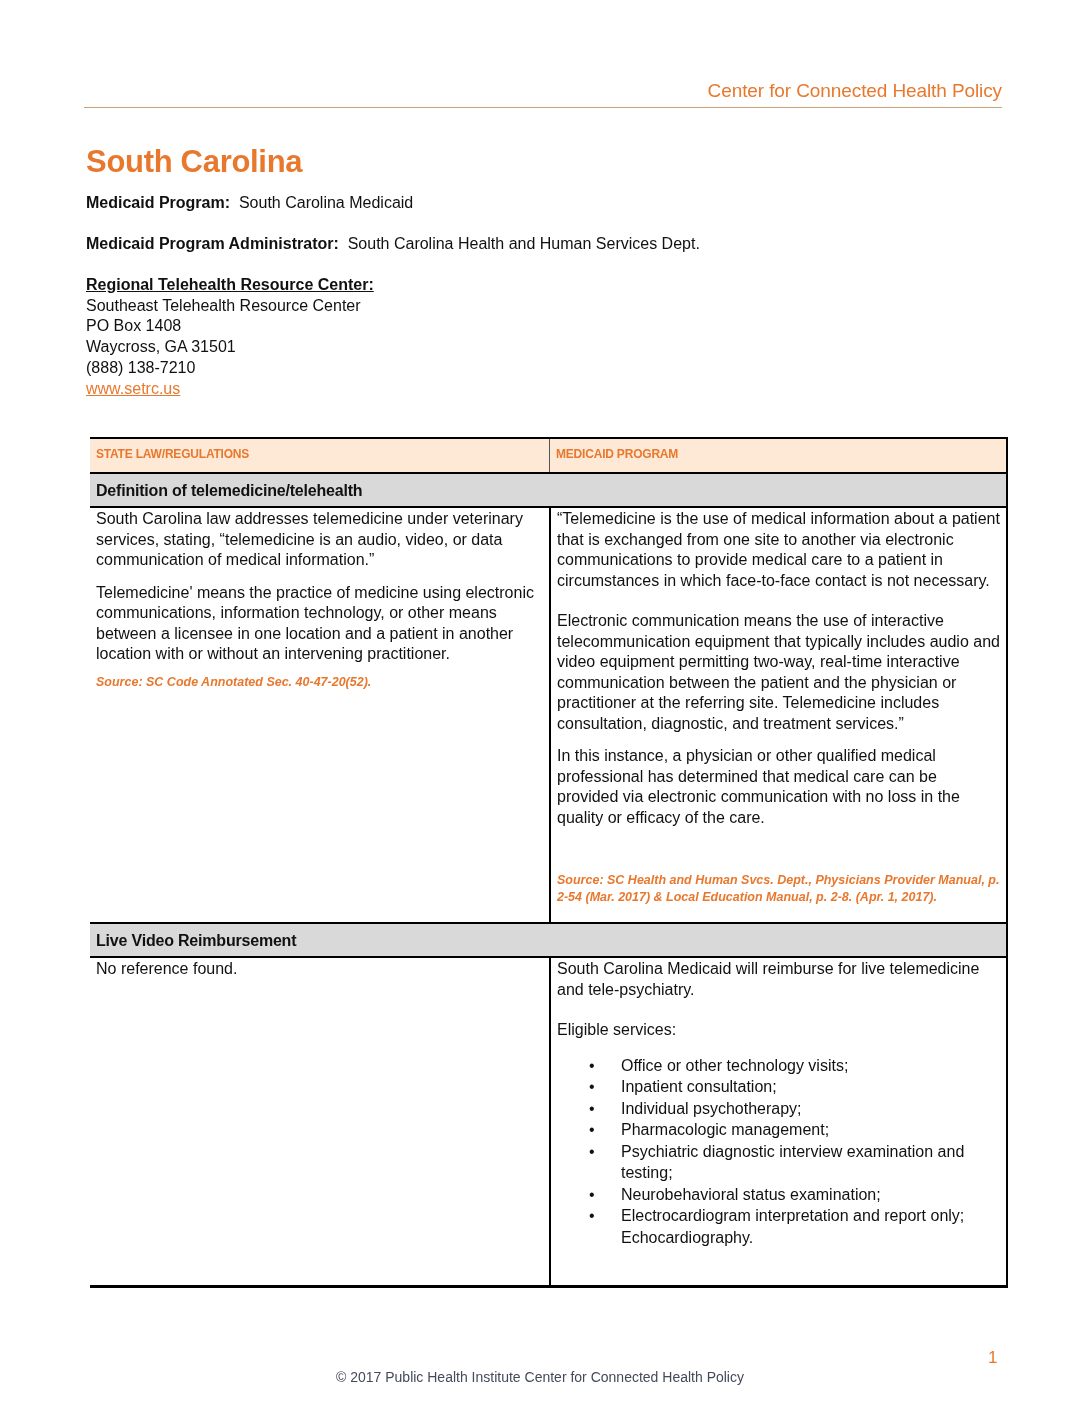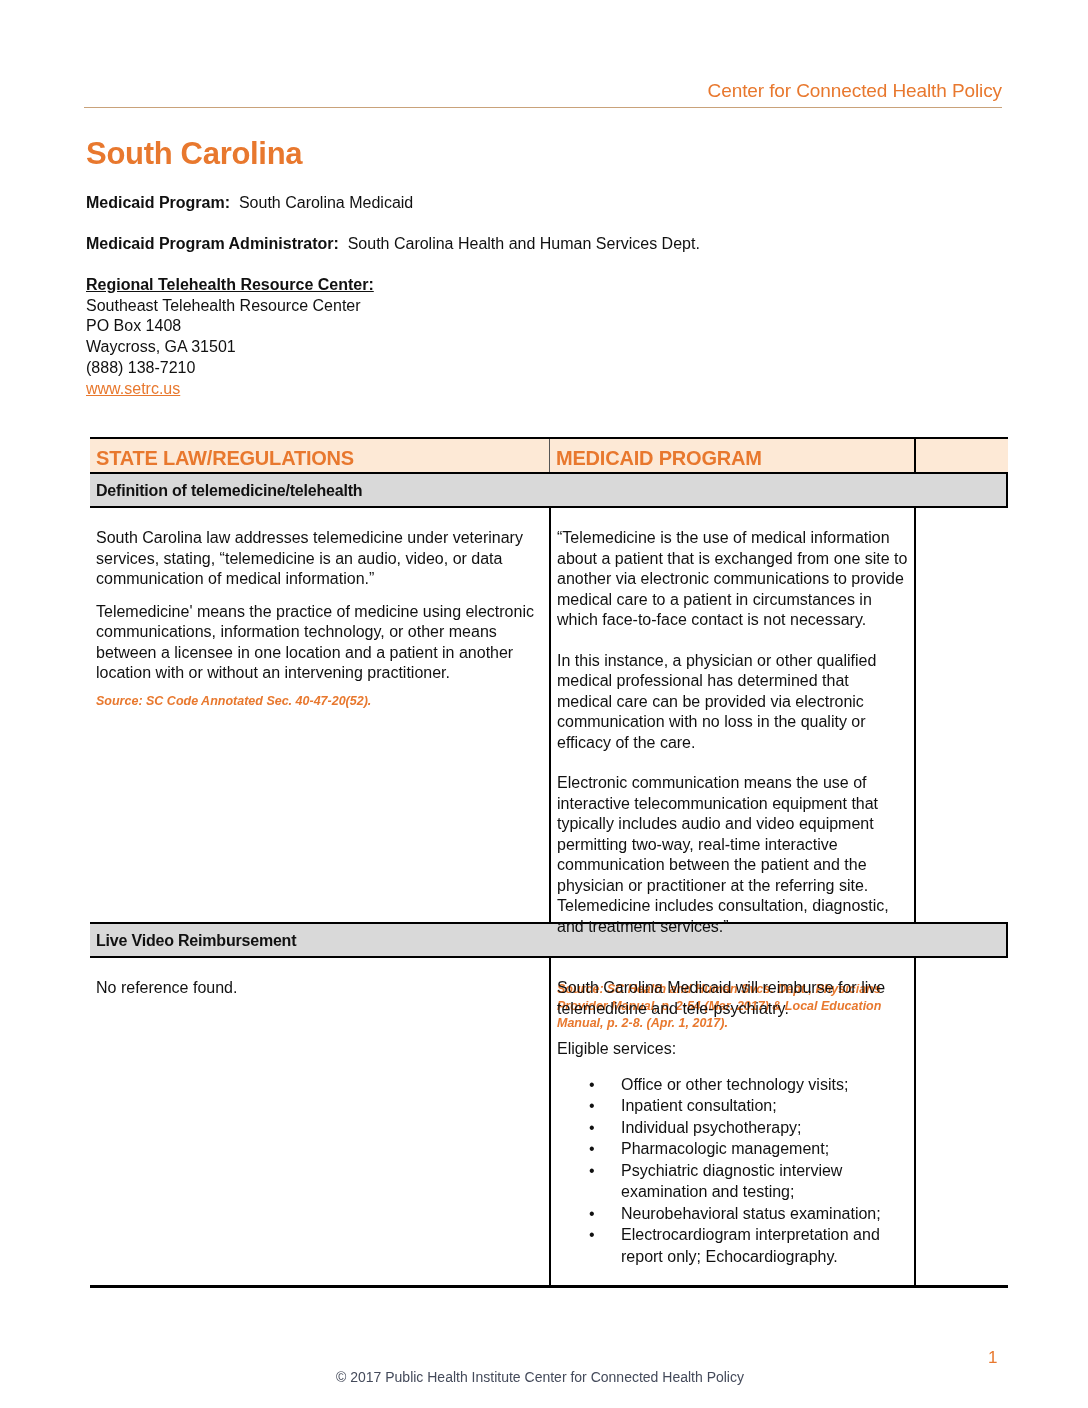--- a/index.html
+++ b/index.html
@@ -22,21 +22,21 @@
       position: absolute;
       left: 84px;
       width: 918px;
       top: 107px;
       height: 1px;
       background: #c9a27a;
     }
     .page-title {
       position: absolute;
       left: 86px;
-      top: 136px;
+      top: 144px;
       font-size: 31px;
       font-weight: bold;
       color: #e8782e;
       letter-spacing: -0.3px;
     }
     .meta-line {
       position: absolute;
       left: 86px;
       font-size: 16px;
       line-height: 20px;
@@ -59,47 +59,47 @@
     .policy-table {
       position: absolute;
       left: 90px;
       top: 437px;
       width: 918px;
       border-collapse: collapse;
       font-size: 15.5px;
     }
     .row { display: flex; width: 918px; }
     .col-l { width: 459px; }
-    .col-r { width: 367px; border-left: 2px solid #000; border-right: 2px solid #000; }
+    .col-r { width: 459px; border-left: 2px solid #000; border-right: 2px solid #000; }
     .head-row {
       background: #fde9d6;
       border-top: 2px solid #000;
       height: 35px;
     }
     .head-row .col-l, .head-row .col-r {
       padding: 8px 6px 0 6px;
       font-weight: bold;
       color: #e8782e;
-      font-size: 20px;
+      font-size: 12px;
       letter-spacing: -0.2px;
     }
     .head-row .col-r { border-left: 1px solid #555; }
     .section-row {
       background: #d9d9d9;
       border-top: 2px solid #000;
       border-right: 2px solid #000;
       border-bottom: 2px solid #000;
       height: 36px;
       padding: 8px 22px 0 6px;
       font-weight: bold;
       font-size: 16px;
       letter-spacing: -0.2px;
     }
     .body-row .col-l, .body-row .col-r {
-      padding: 20px 6px 6px 6px;
+      padding: 1px 6px 6px 6px;
       line-height: 20.5px;
       font-size: 16px;
     }
     .para { margin-bottom: 20px; }
     .para:last-child { margin-bottom: 0; }
     .source {
       color: #e8782e;
       font-style: italic;
       font-weight: bold;
       font-size: 12.5px;
@@ -176,22 +176,22 @@
 
   <div class="section-row">Definition of telemedicine/telehealth</div>
   <div class="row body-row" style="height:414px;">
     <div class="col-l">
       <div class="para" style="margin-bottom:12px;">South Carolina law addresses telemedicine under veterinary services, stating, “telemedicine is an audio, video, or data communication of medical information.”</div>
       <div class="para" style="margin-bottom:12px;">Telemedicine' means the practice of medicine using electronic communications, information technology, or other means between a licensee in one location and a patient in another location with or without an intervening practitioner.</div>
       <div class="source">Source: SC Code Annotated Sec. 40-47-20(52).</div>
     </div>
     <div class="col-r">
       <div class="para">“Telemedicine is the use of medical information about a patient that is exchanged from one site to another via electronic communications to provide medical care to a patient in circumstances in which face-to-face contact is not necessary.</div>
+      <div class="para" style="margin-bottom:12px;">Electronic communication means the use of interactive telecommunication equipment that typically includes audio and video equipment permitting two-way, real-time interactive communication between the patient and the physician or practitioner at the referring site. Telemedicine includes consultation, diagnostic, and treatment services.”</div>
       <div class="para">In this instance, a physician or other qualified medical professional has determined that medical care can be provided via electronic communication with no loss in the quality or efficacy of the care.</div>
-      <div class="para" style="margin-bottom:12px;">Electronic communication means the use of interactive telecommunication equipment that typically includes audio and video equipment permitting two-way, real-time interactive communication between the patient and the physician or practitioner at the referring site. Telemedicine includes consultation, diagnostic, and treatment services.”</div>
       <div class="source" style="margin-bottom:0;margin-top:44px;">Source: SC Health and Human Svcs. Dept., Physicians Provider Manual, p. 2-54 (Mar. 2017) &amp; Local Education Manual, p. 2-8. (Apr. 1, 2017).</div>
     </div>
   </div>
 
   <div class="section-row">Live Video Reimbursement</div>
   <div class="row body-row" style="height:327px;">
     <div class="col-l">
       <div>No reference found.</div>
     </div>
     <div class="col-r">

